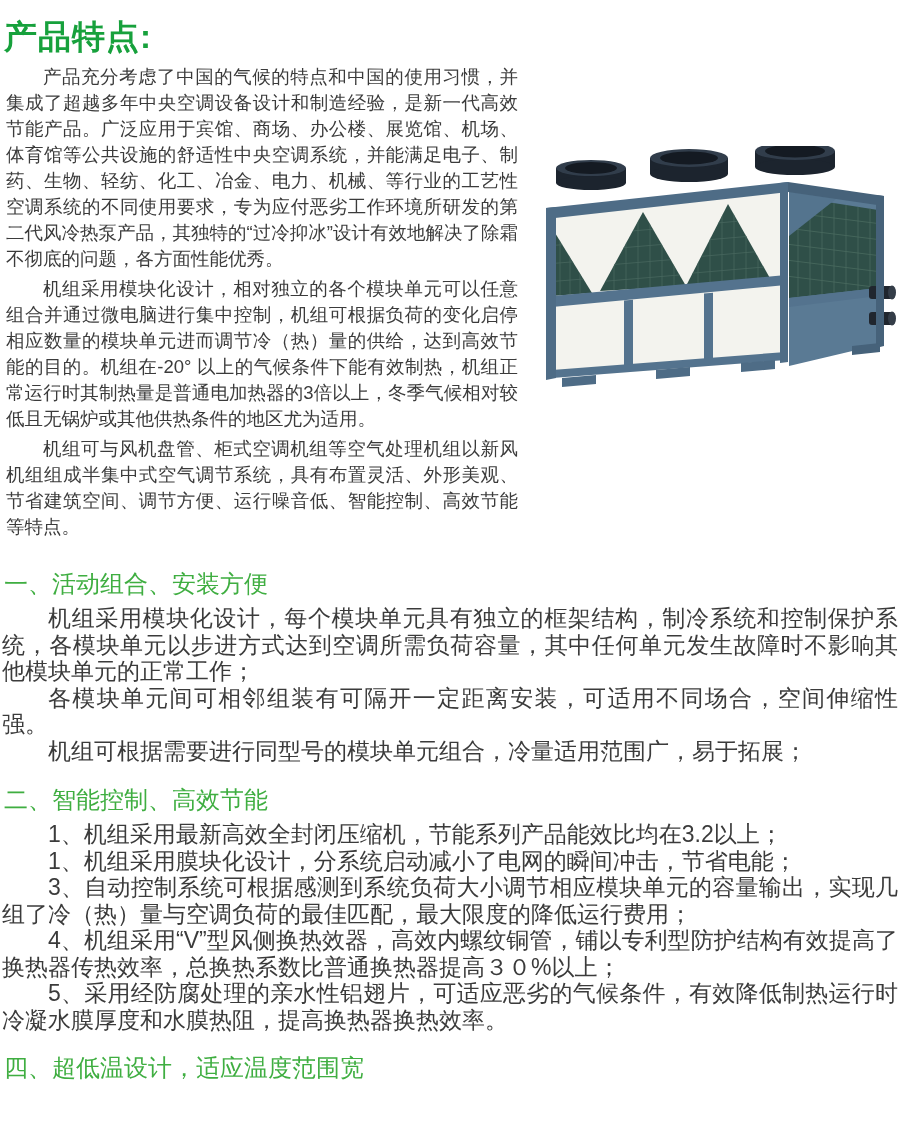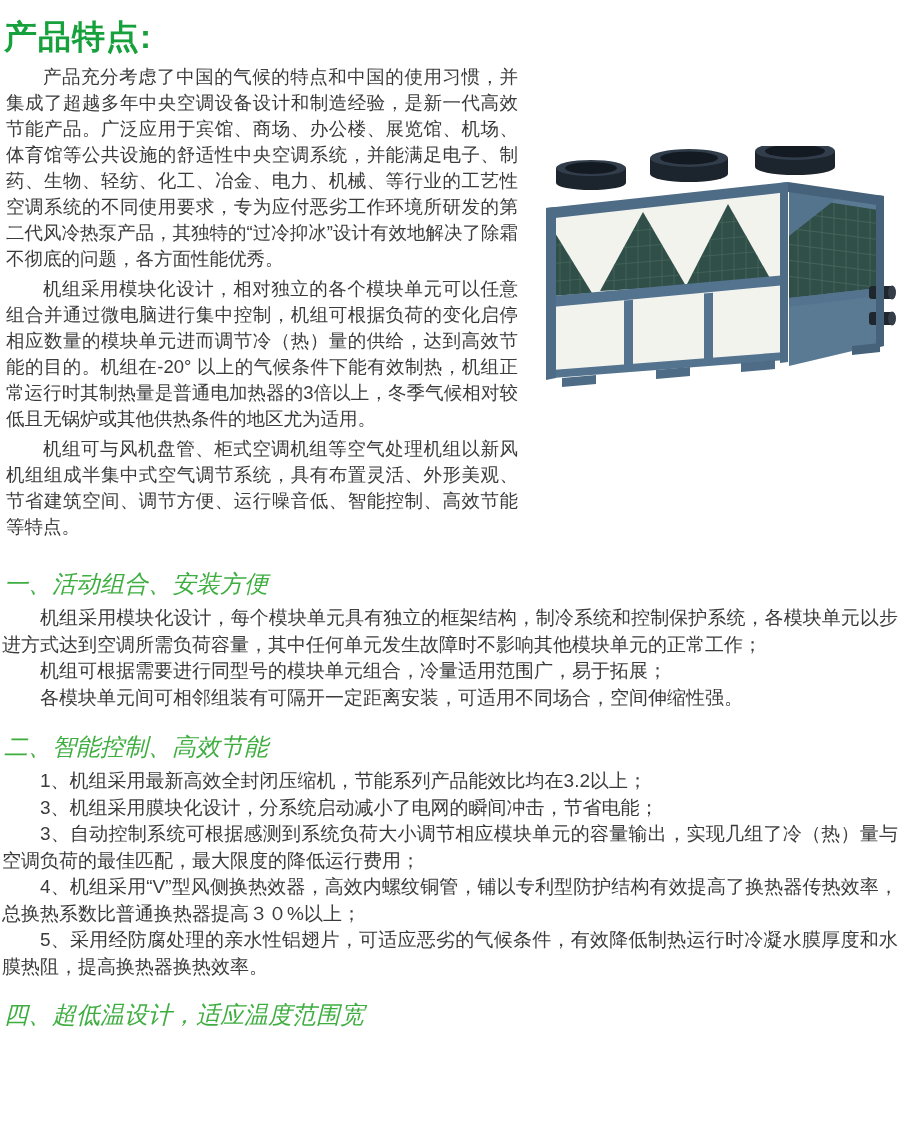--- a/index.html
+++ b/index.html
@@ -40,25 +40,24 @@
     margin:0;
   }
   .unit-fig svg { width:100%; height:100%; display:block; }
   .section { margin:0 2px 0 2px; }
   .section h2 {
     margin:0 0 7px 2px;
     font-size:24px;
     line-height:28px;
     font-weight:normal;
     color:#3fae41;
-    font-style:italic;
   }
   .section p {
     margin:0;
-    font-size:19px;
+    font-size:23px;
     line-height:26.5px;
     text-align:justify;
     text-indent:2em;
     color:#3b3b3b;
   }
   .s1 { margin-top:30px; }
   .s2 { margin-top:22px; }
   .s3 { margin-top:19px; }
   .s4 { margin-top:21px; }
 </style>
@@ -199,28 +198,28 @@
         <polygon points="120,224 154,221 154,230 120,233" fill="#4e6c86"></polygon>
         <polygon points="205,217 239,214 239,223 205,226" fill="#4e6c86"></polygon>
         <polygon points="316,200 344,197 344,206 316,209" fill="#46627a"></polygon>
       </g>
     </svg>
   </figure>
 
   <section class="section s1">
     <h2>一、活动组合、安装方便</h2>
     <p>机组采用模块化设计，每个模块单元具有独立的框架结构，制冷系统和控制保护系统，各模块单元以步进方式达到空调所需负荷容量，其中任何单元发生故障时不影响其他模块单元的正常工作；</p>
+    <p>各模块单元间可相邻组装有可隔开一定距离安装，可适用不同场合，空间伸缩性强。</p>
     <p>机组可根据需要进行同型号的模块单元组合，冷量适用范围广，易于拓展；</p>
-    <p>各模块单元间可相邻组装有可隔开一定距离安装，可适用不同场合，空间伸缩性强。</p>
   </section>
 
   <section class="section s2">
     <h2>二、智能控制、高效节能</h2>
     <p>1、机组采用最新高效全封闭压缩机，节能系列产品能效比均在3.2以上；</p>
-    <p>3、机组采用膜块化设计，分系统启动减小了电网的瞬间冲击，节省电能；</p>
+    <p>1、机组采用膜块化设计，分系统启动减小了电网的瞬间冲击，节省电能；</p>
     <p>3、自动控制系统可根据感测到系统负荷大小调节相应模块单元的容量输出，实现几组了冷（热）量与空调负荷的最佳匹配，最大限度的降低运行费用；</p>
     <p>4、机组采用“V”型风侧换热效器，高效内螺纹铜管，铺以专利型防护结构有效提高了换热器传热效率，总换热系数比普通换热器提高３０%以上；</p>
     <p>5、采用经防腐处理的亲水性铝翅片，可适应恶劣的气候条件，有效降低制热运行时冷凝水膜厚度和水膜热阻，提高换热器换热效率。</p>
   </section>
 
 
   <section class="section s4">
     <h2>四、超低温设计，适应温度范围宽</h2>
 
   </section>

